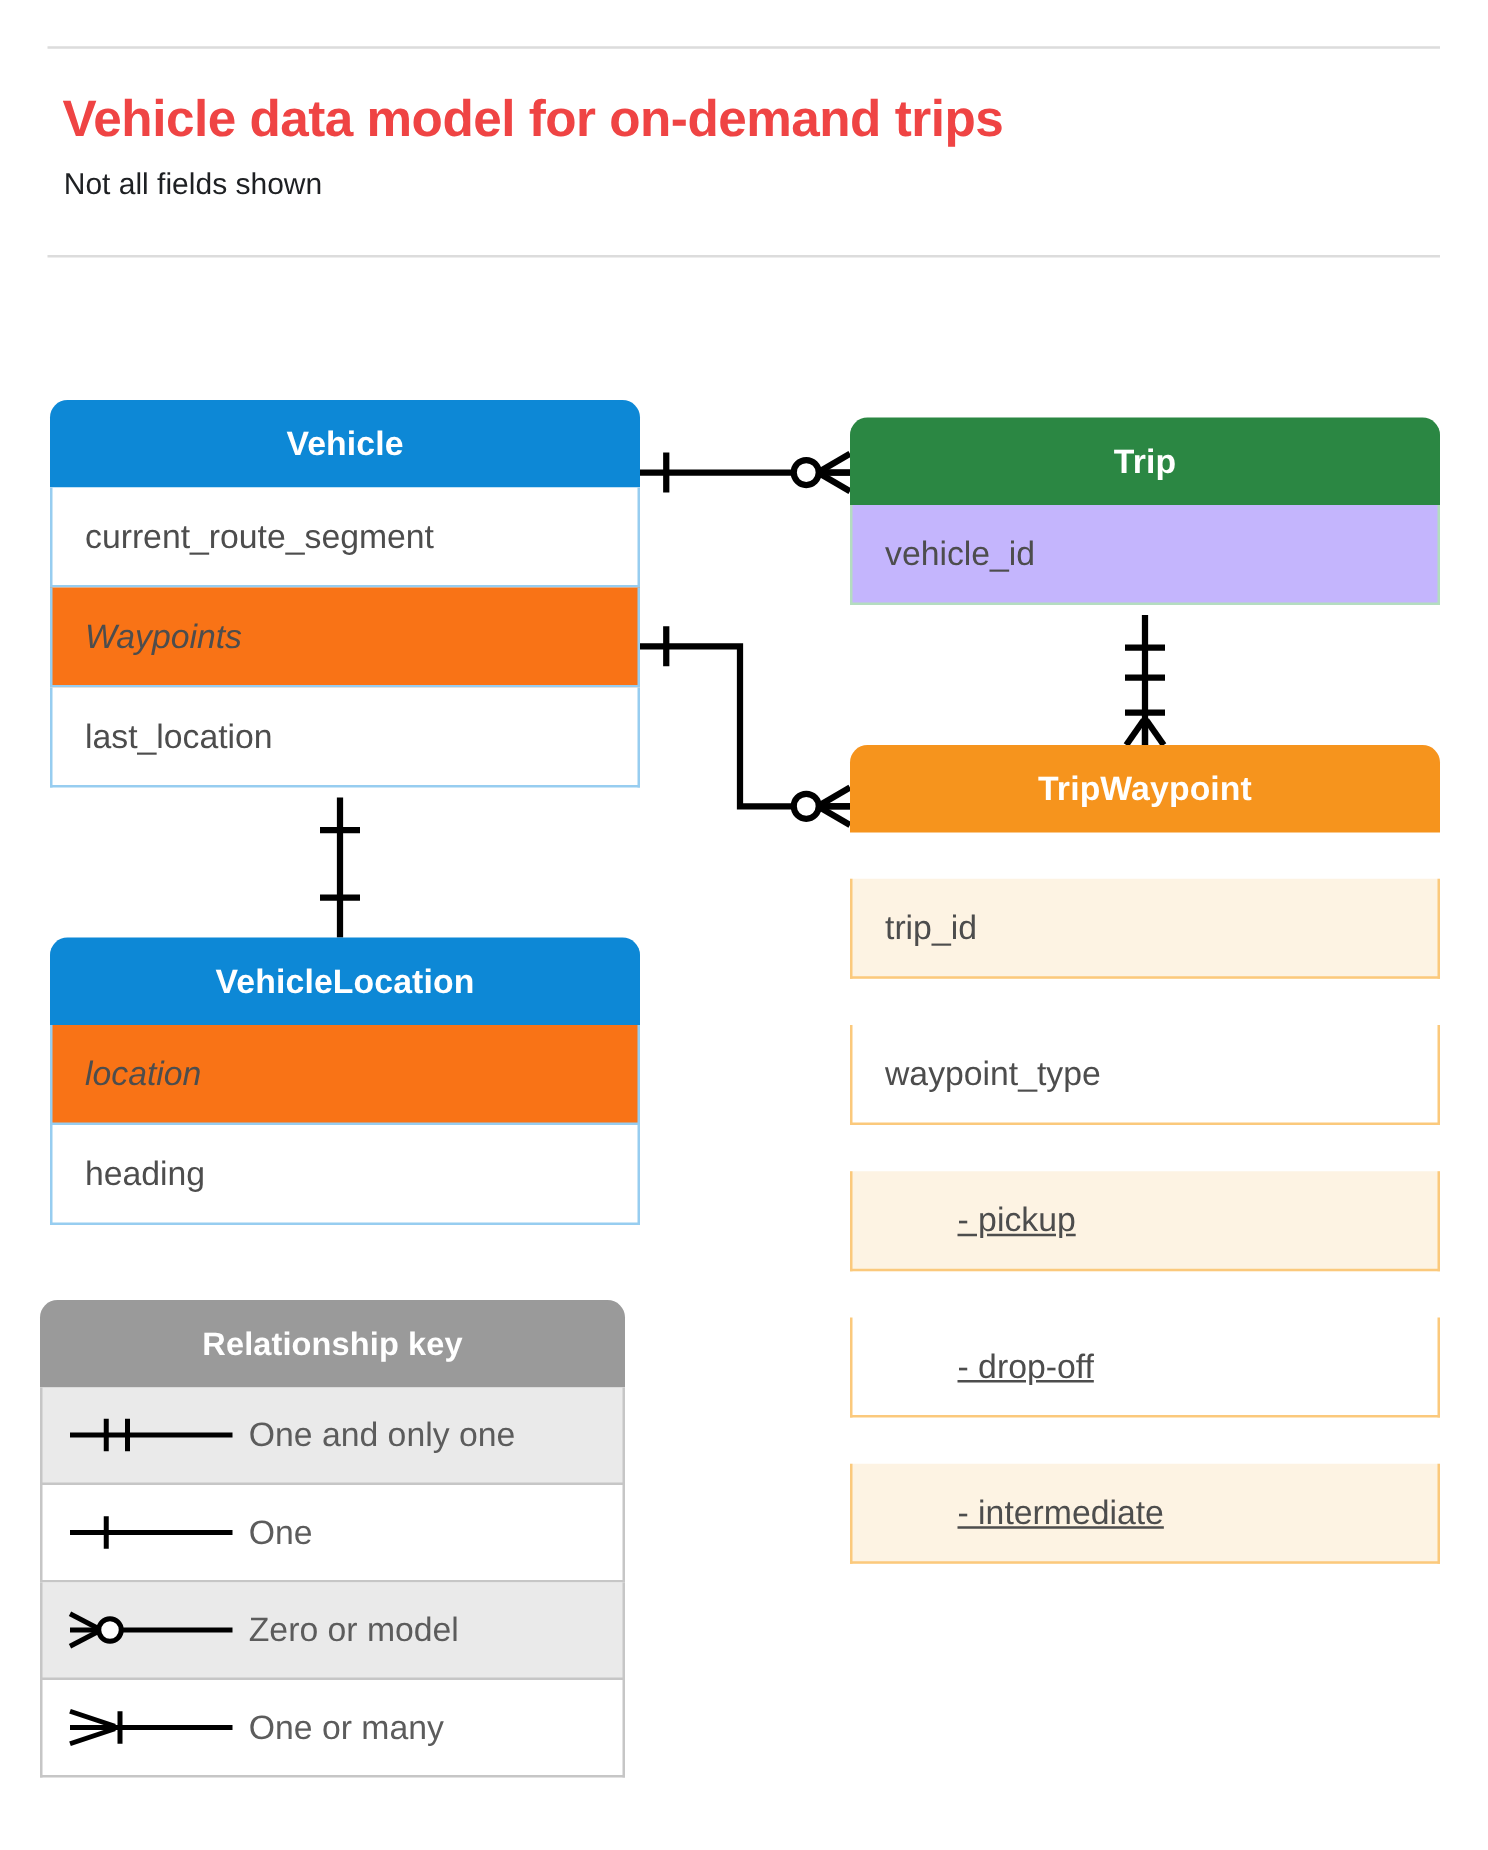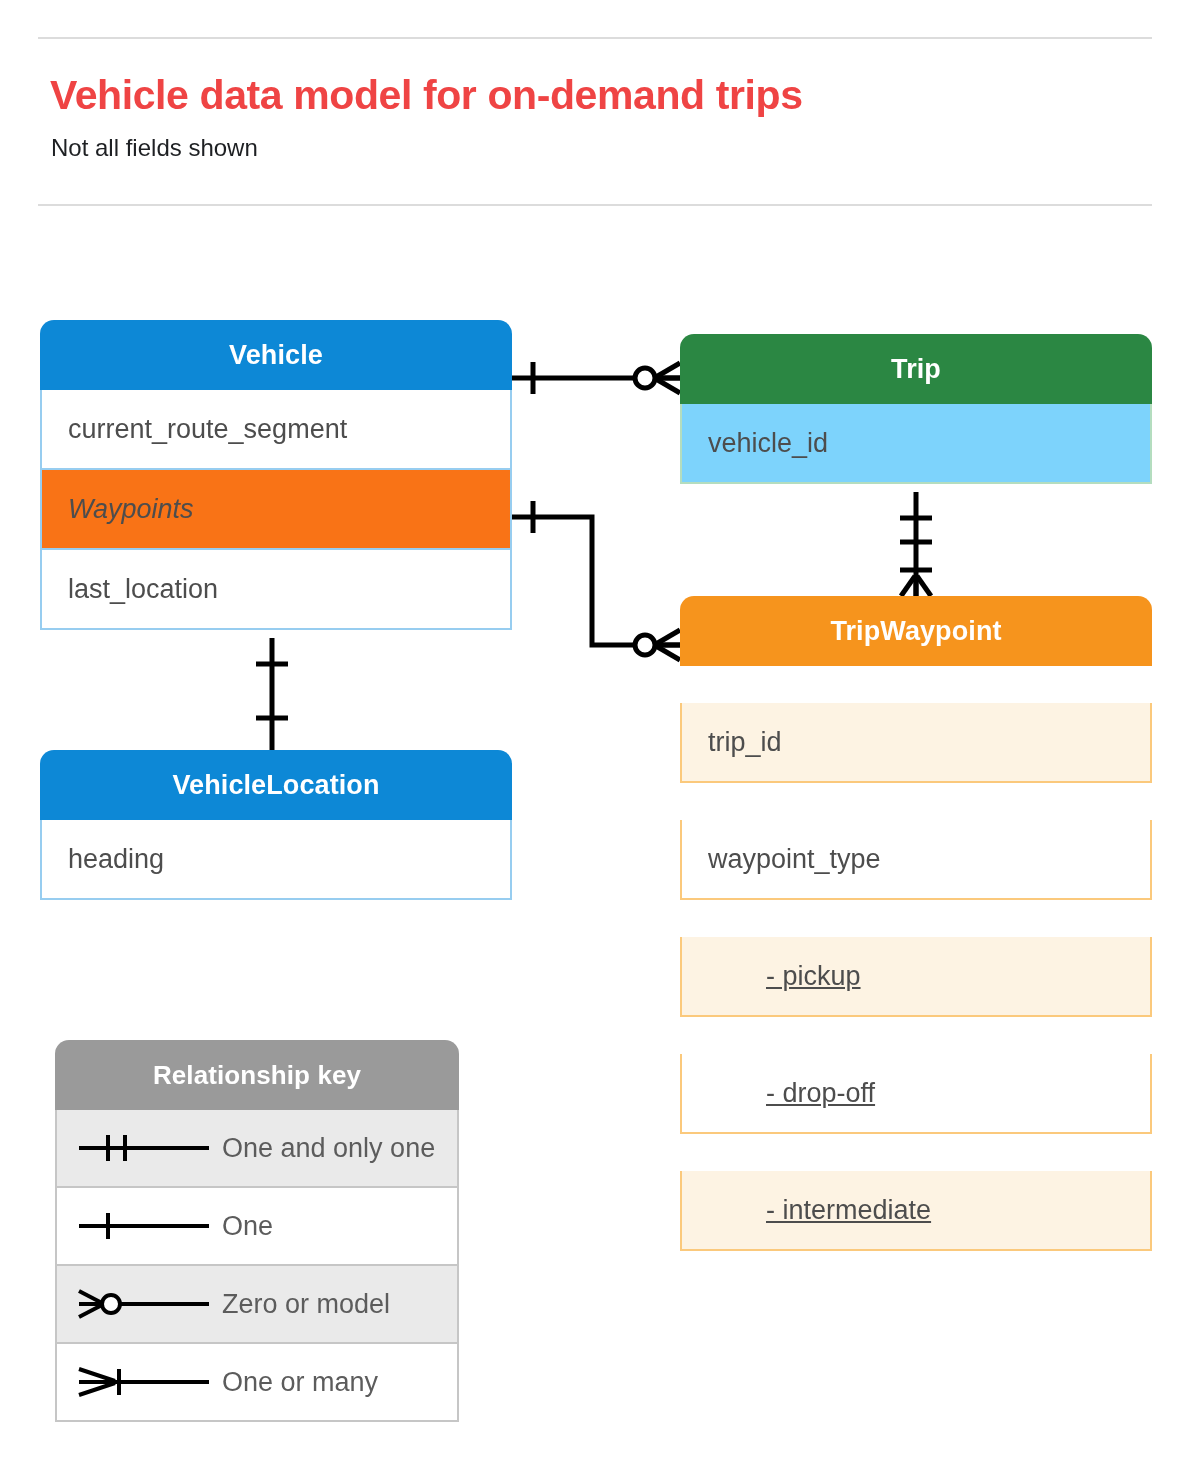--- a/index.html
+++ b/index.html
@@ -58,36 +58,36 @@
   .entity-row.indent { padding-left: 84px; text-decoration: underline; }
 
   
   .theme-blue .entity-header { background: #0d88d6; }
   .theme-blue .entity-row { border-color: #97cdf0; background: #ffffff; }
   .theme-blue .entity-row.alt { background: #f97316; font-style: italic; }
 
   
   .theme-green .entity-header { background: #2b8743; }
   .theme-green .entity-row { border-color: #b4ddbf; background: #ffffff; }
-  .theme-green .entity-row.alt { background: #7dd3fc; }
+  .theme-green .entity-row.alt { background: #c4b5fd; }
 
   
   .theme-orange .entity-header { background: #f6941d; }
   .theme-orange .entity-row { border-color: #fbc97c; background: #ffffff; margin-top: 37px; }
   .theme-orange .entity-row.alt { background: #fdf3e3; }
 
   
   .theme-gray .entity-header { background: #9a9a9a; }
 
   
   #entity-vehicle          { left: 40px;  top: 320px; width: 472px; }
   #entity-vehicle-location { left: 40px;  top: 750px; width: 472px; }
   #entity-trip             { left: 680px; top: 334px; width: 472px; }
   #entity-tripwaypoint     { left: 680px; top: 596px; width: 472px; }
-  #legend-box              { left: 55px;  top: 1040px; width: 404px; }
+  #legend-box              { left: 32px;  top: 1040px; width: 468px; }
 
   
   .legend-row {
     height: 78px;
     display: flex; align-items: center;
     border-left: 2px solid #c6c6c6;
     border-right: 2px solid #c6c6c6;
     border-bottom: 2px solid #c6c6c6;
     background: #ffffff;
   }
@@ -170,20 +170,21 @@
   <div class="entity-rows">
     <div class="entity-row">current_route_segment</div>
     <div class="entity-row alt">Waypoints</div>
     <div class="entity-row">last_location</div>
   </div>
 </div>
 
 <div class="entity theme-blue" id="entity-vehicle-location">
   <div class="entity-header">VehicleLocation</div>
   <div class="entity-rows">
+    <div class="entity-row alt">location</div>
     <div class="entity-row">heading</div>
   </div>
 </div>
 
 <div class="entity theme-green" id="entity-trip">
   <div class="entity-header">Trip</div>
   <div class="entity-rows">
     <div class="entity-row alt">vehicle_id</div>
   </div>
 </div>

